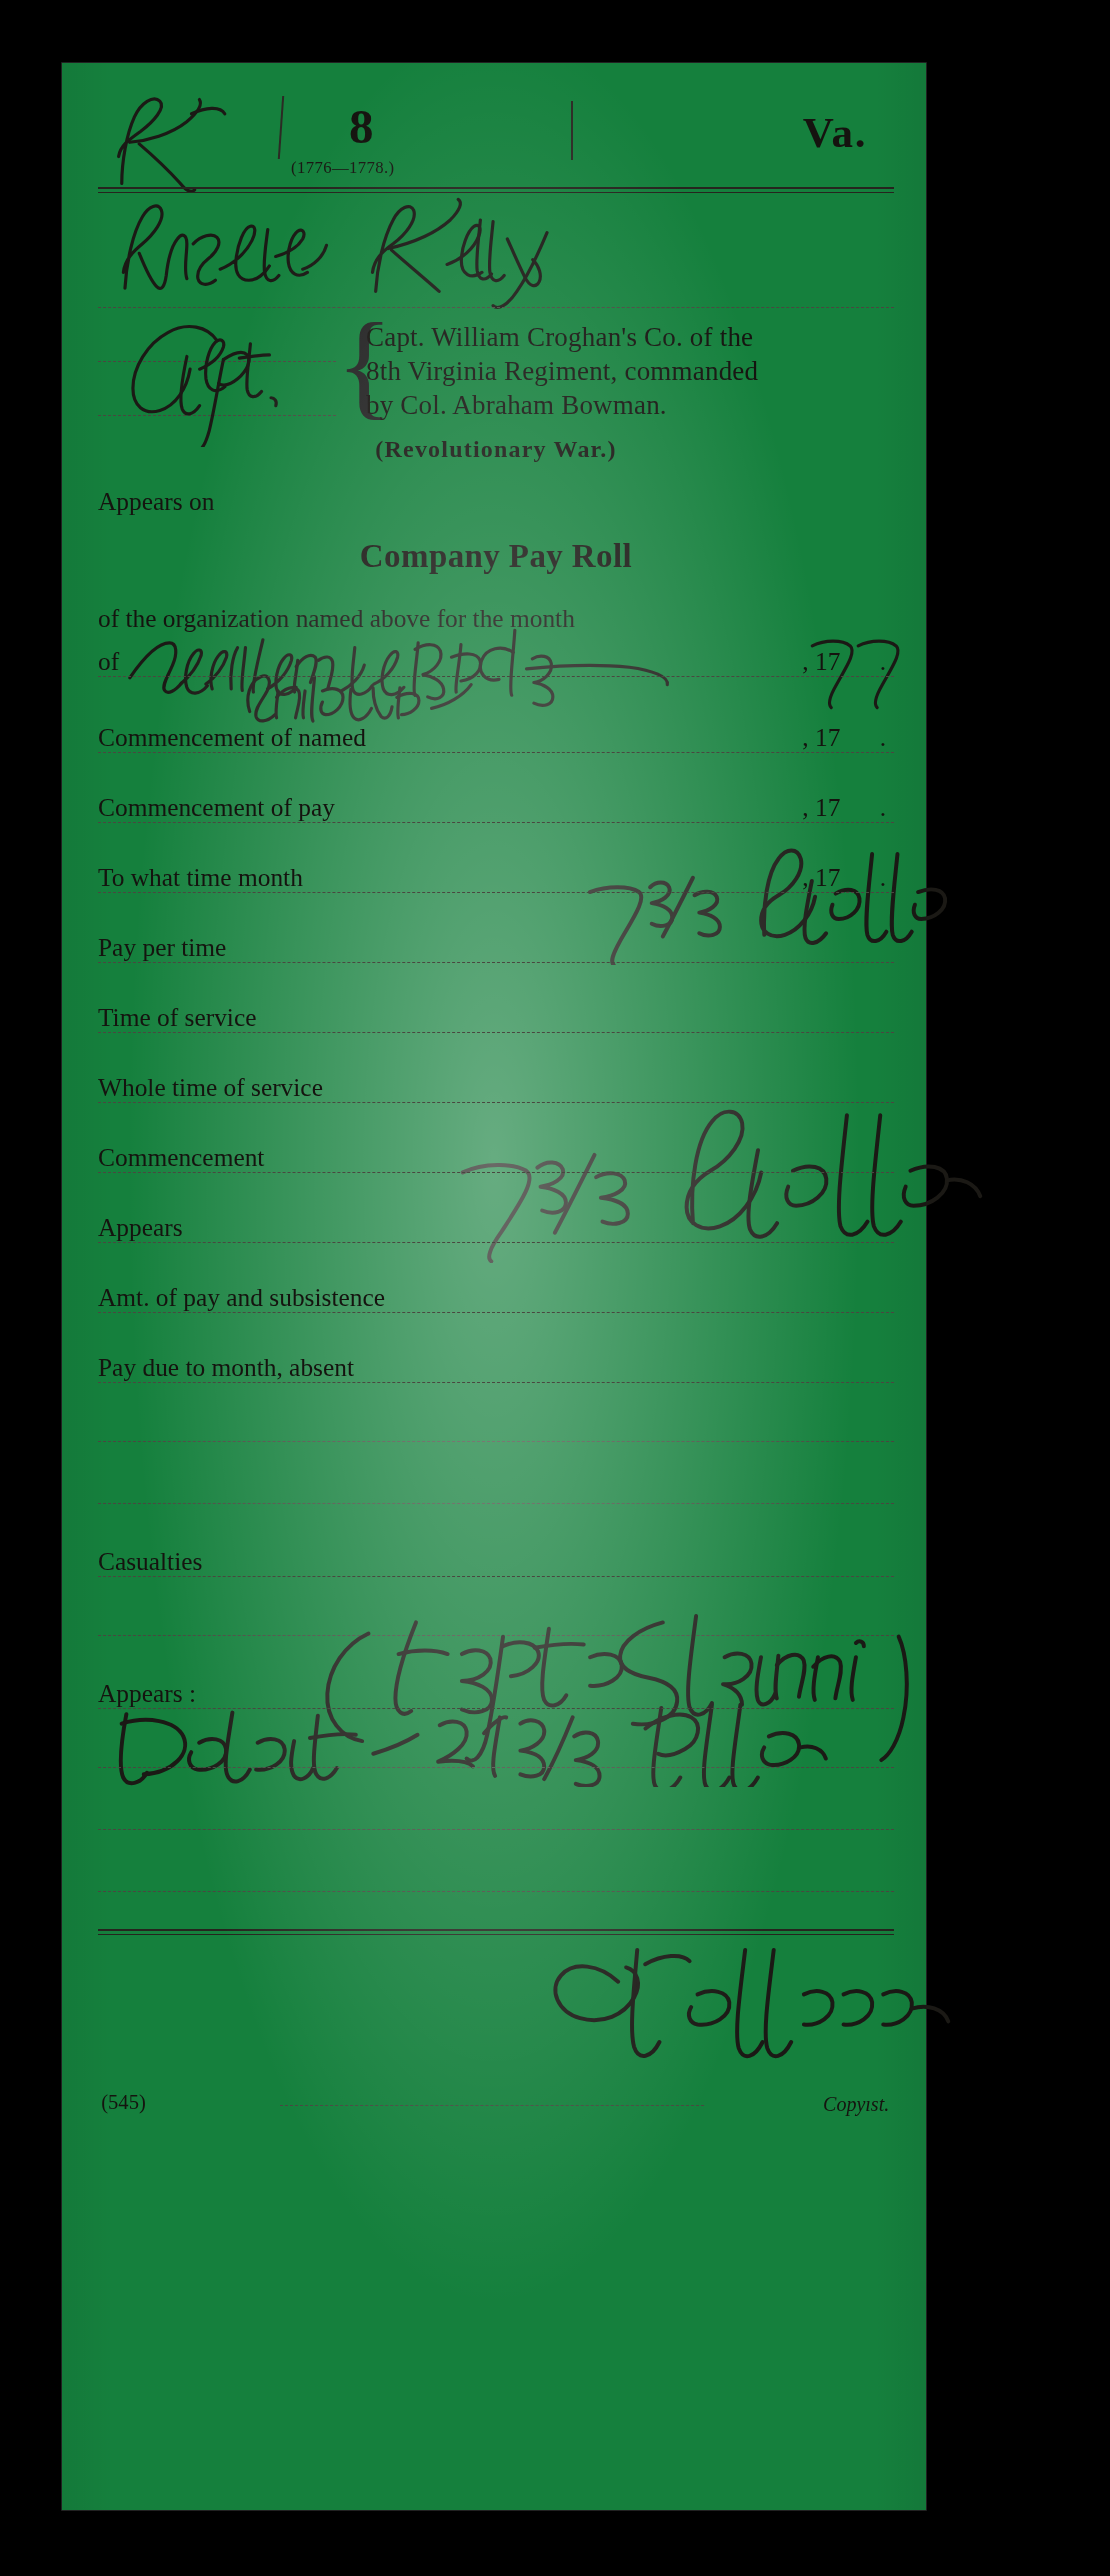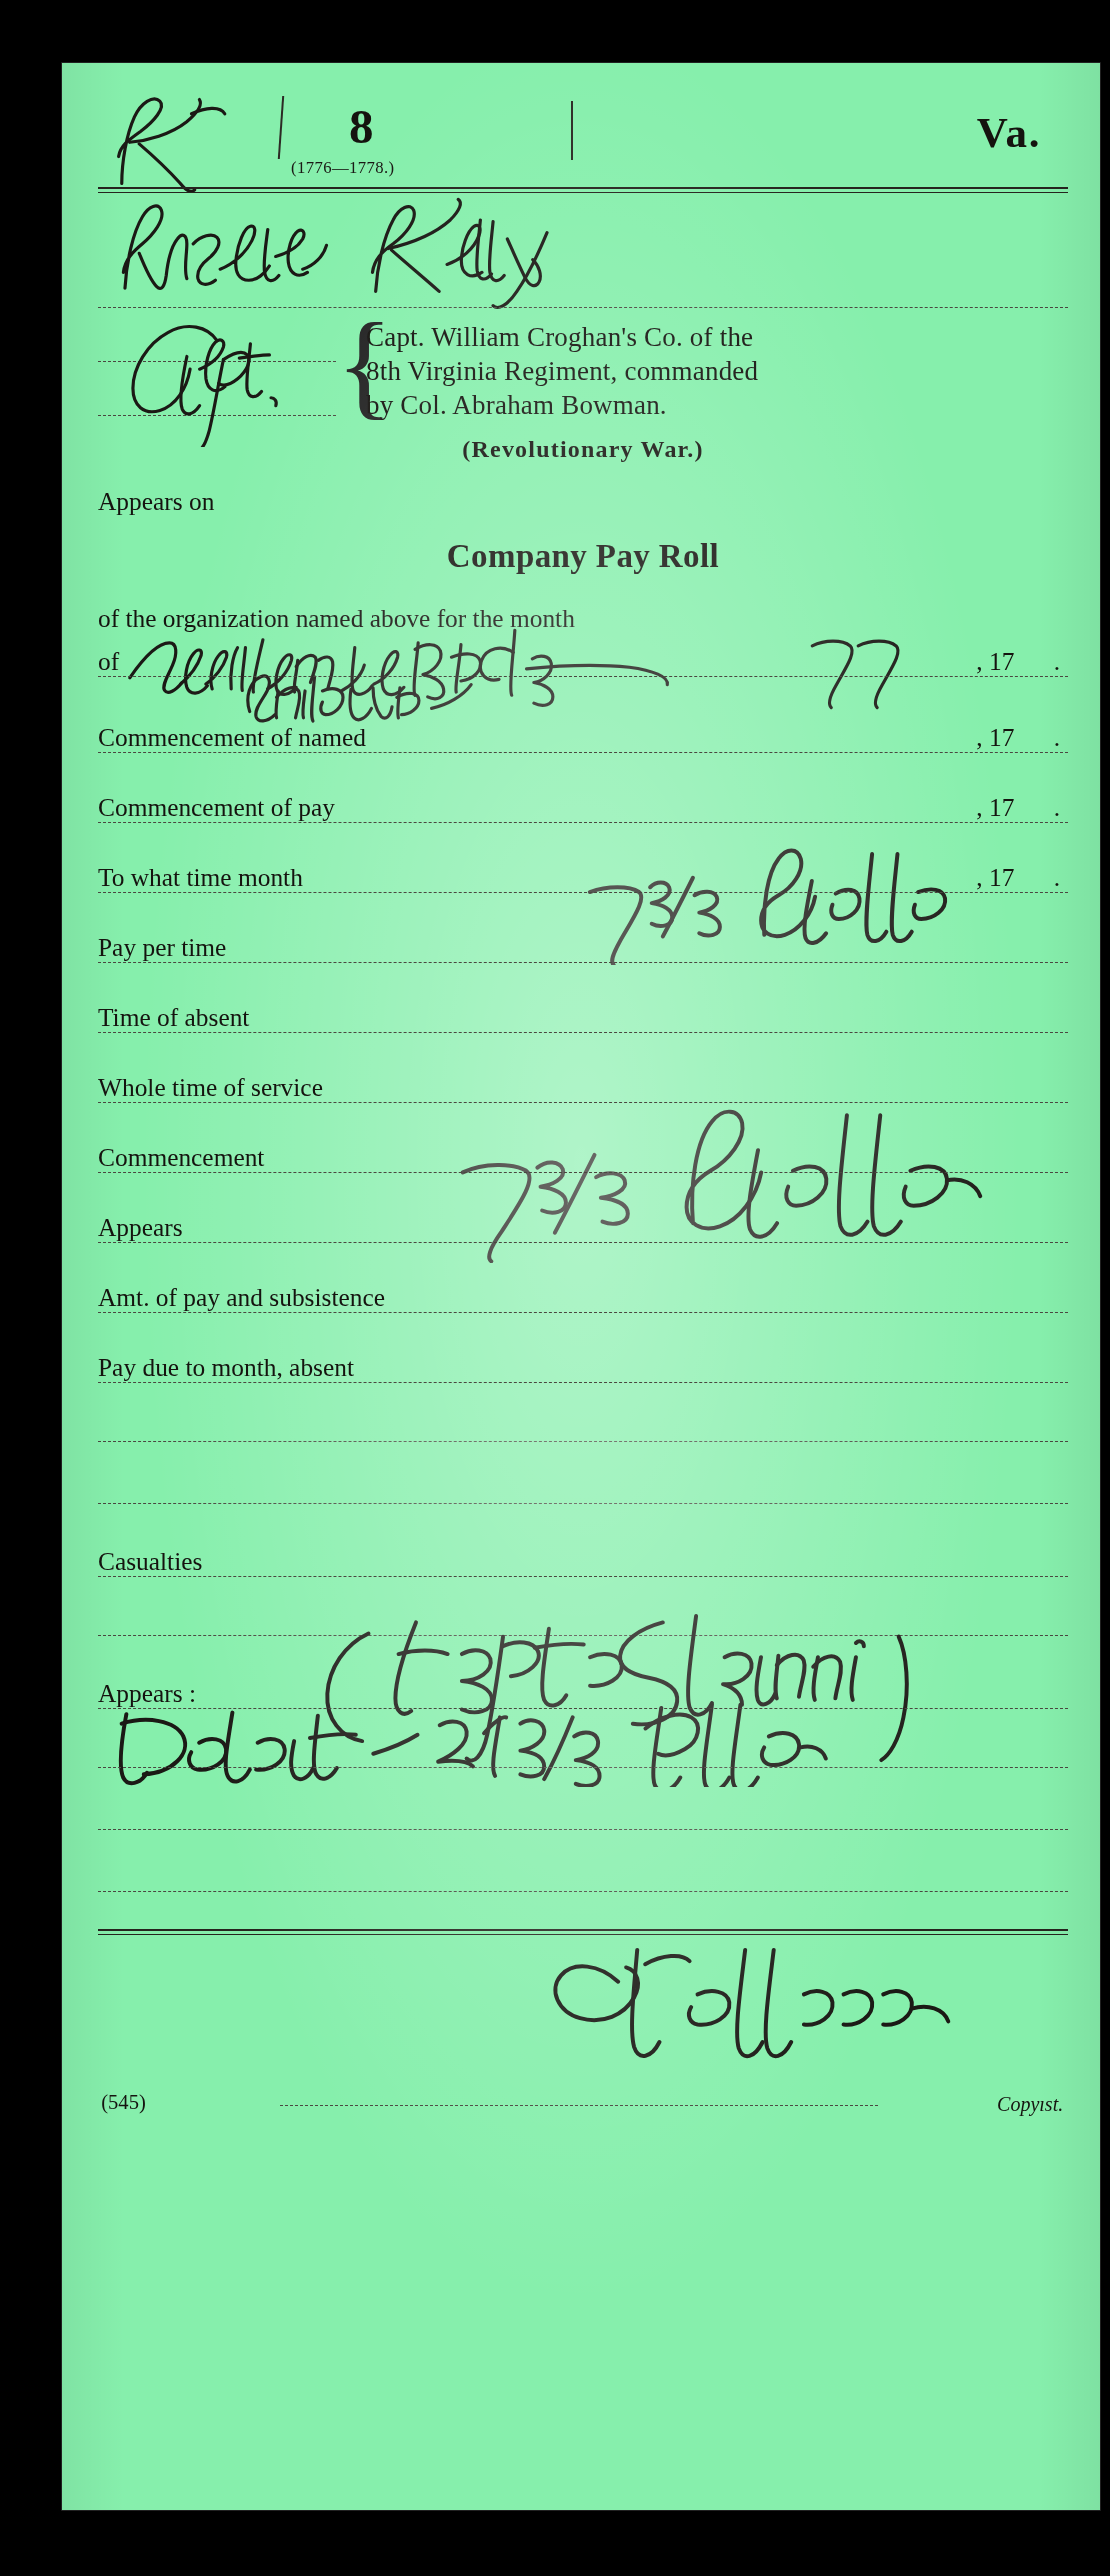--- a/index.html
+++ b/index.html
@@ -13,23 +13,23 @@
     position: relative;
     font-family: "Liberation Serif", serif;
     overflow: hidden;
   }
 
   
   #card {
     position: absolute;
     left: 62px;
     top: 63px;
-    width: 1038px;
+    width: 864px;
     height: 2447px;
-    background: #86efac;
+    background: #15803d;
     box-shadow: 0 0 0 0.8px #2a2a2a;
   }
   #card::after{
     
     content:"";
     position:absolute; inset:0;
     background:
       radial-gradient(ellipse at 50% 45%, rgba(255,255,255,0.35) 0%, rgba(0,0,0,0.0) 60%),
       linear-gradient(to right, rgba(0,0,0,0.05), rgba(0,0,0,0) 6%, rgba(0,0,0,0) 94%, rgba(0,0,0,0.06));
     pointer-events:none;
@@ -450,21 +450,21 @@
           <path d="M300,44 C294,74 288,104 292,116 C296,126 308,124 318,110"></path>
           <path d="M330,60 C344,52 358,54 360,66 C362,80 348,92 334,92 C326,92 322,84 326,74"></path>
           <path d="M376,10 C372,50 366,96 370,112 C374,124 386,122 394,108"></path>
           <path d="M408,10 C404,50 398,96 402,112 C406,124 418,122 426,108"></path>
           <path d="M434,58 C450,52 466,54 468,66 C470,80 454,92 438,92 C430,92 426,84 430,74"></path>
         </g>
       </svg>
     </div>
 
     <div class="field">
-      <div class="lbl lblbg">Time of absent</div>
+      <div class="lbl lblbg">Time of service</div>
       <div class="leader"></div>
     </div>
 
     <div class="field">
       <div class="lbl lblbg">Whole time of service</div>
       <div class="leader"></div>
     </div>
 
     <div class="field">
       <div class="lbl lblbg">Commencement</div>

